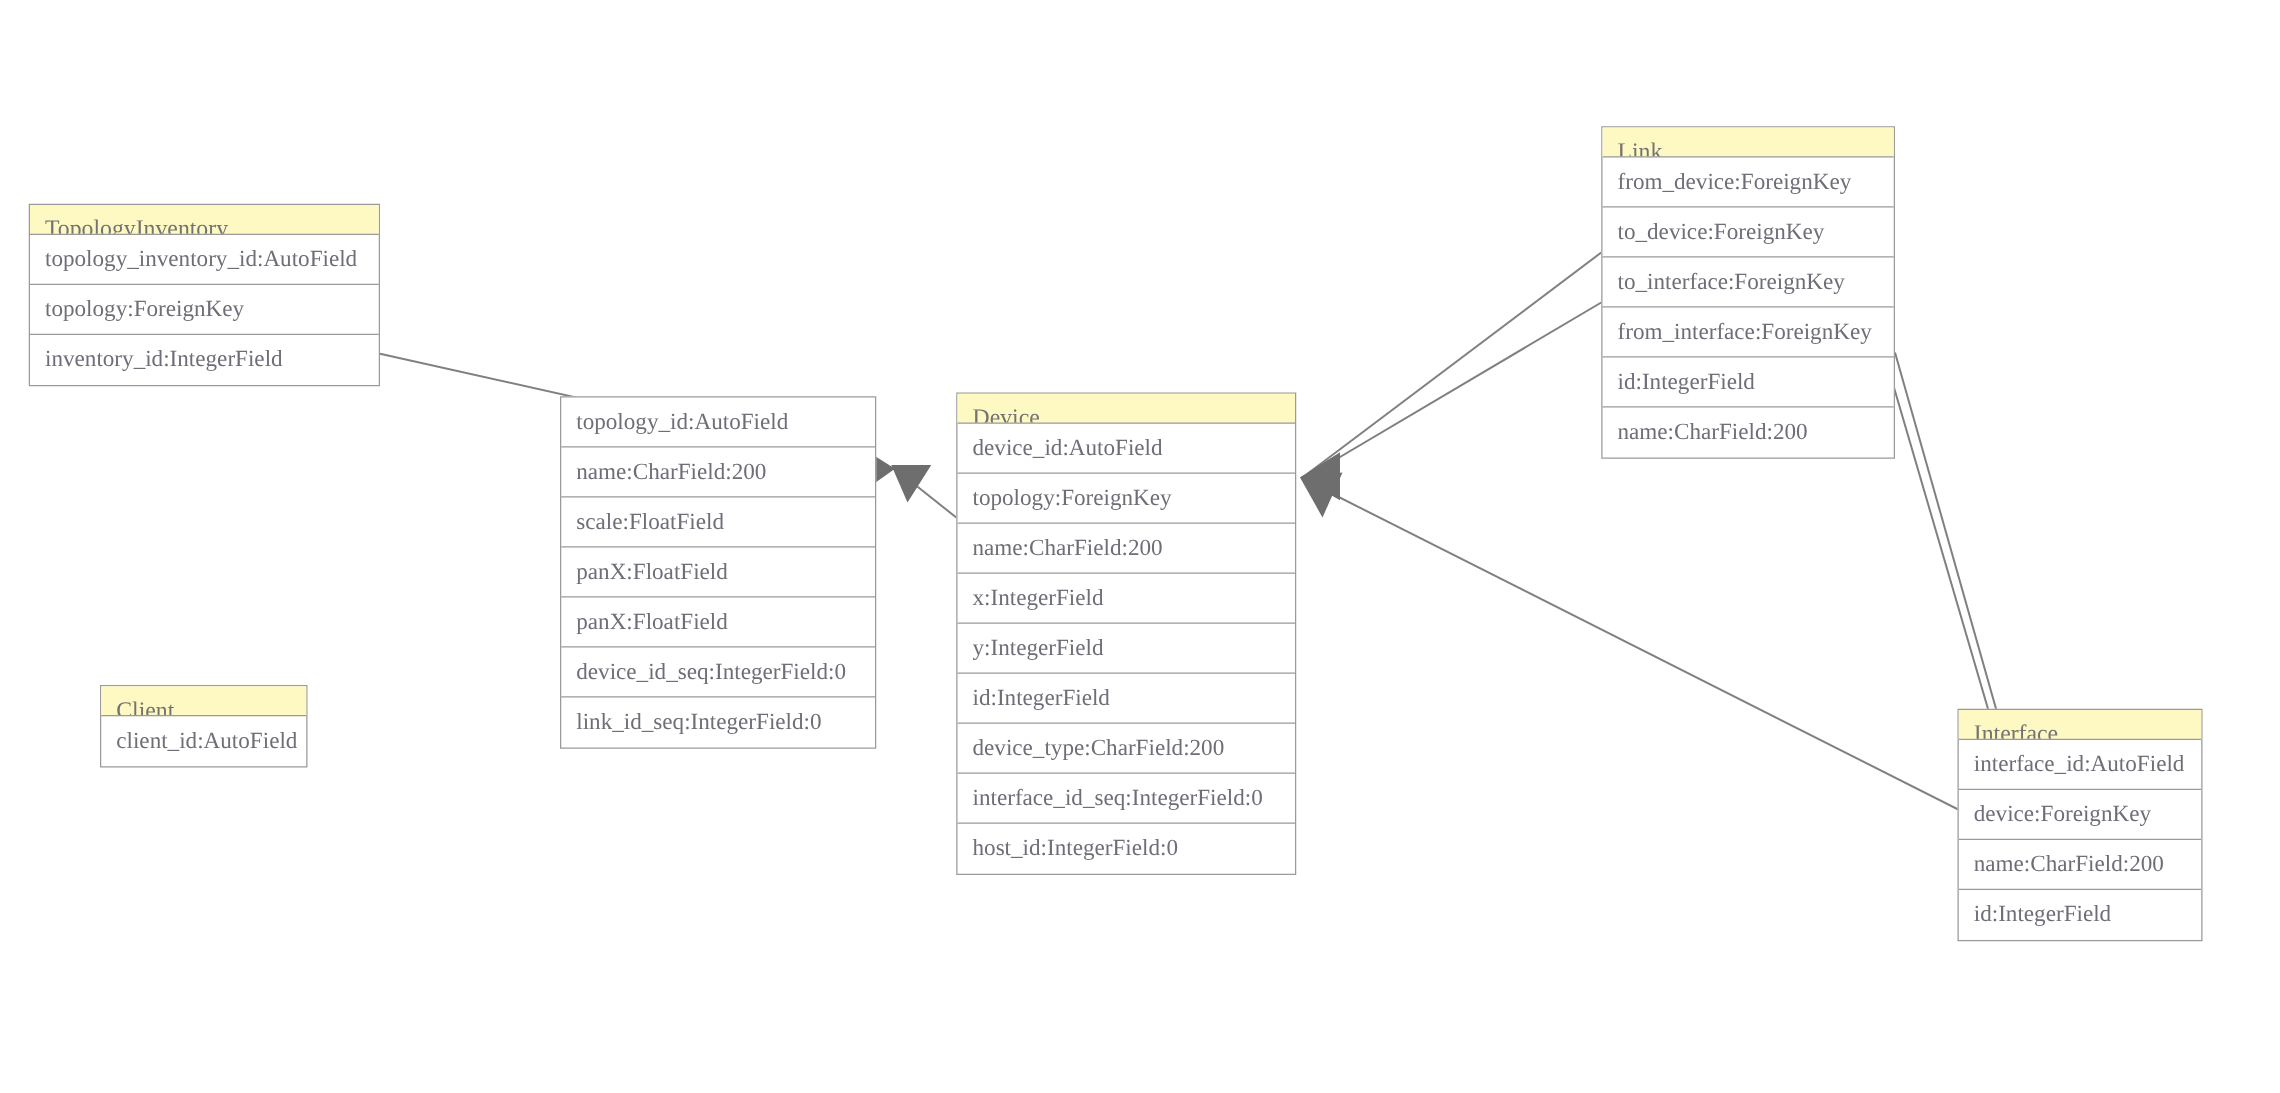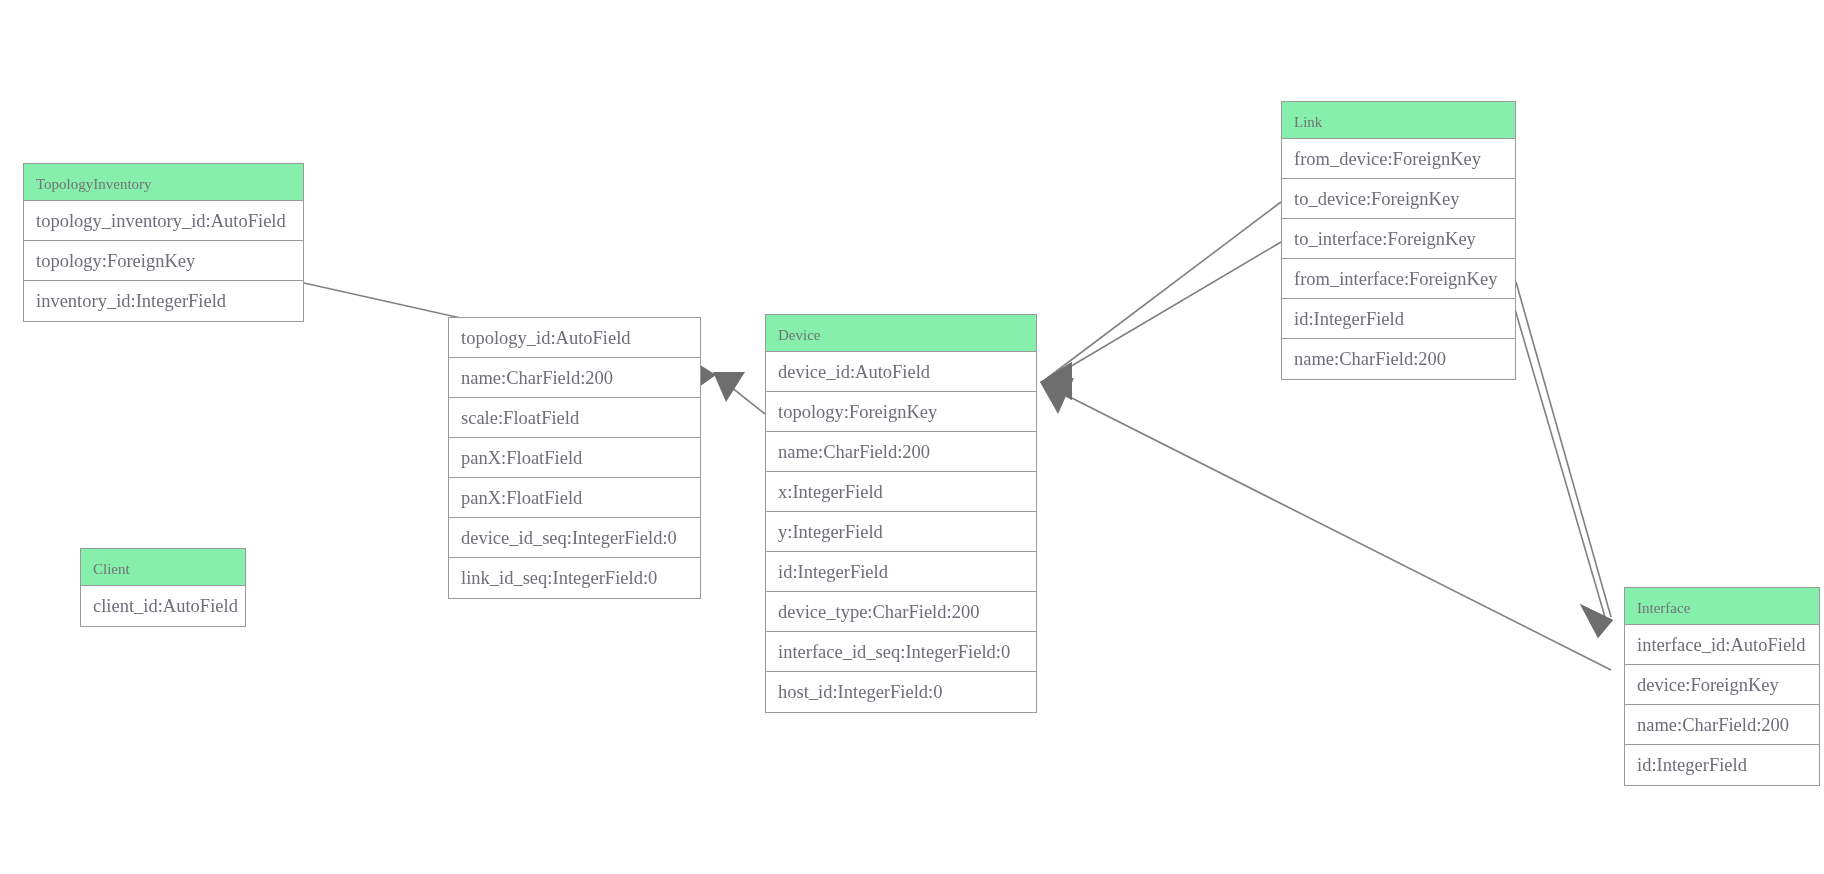--- a/index.html
+++ b/index.html
@@ -25,26 +25,26 @@
   }
   .entity {
     position: absolute;
     box-sizing: border-box;
     border: 1px solid #9a9a9a;
     background: #ffffff;
     z-index: 5;
   }
   .entity-header {
     box-sizing: border-box;
-    background: #86efac;
+    background: #fef9c3;
     border-bottom: 1px solid #9a9a9a;
     color: #737373;
-    font-size: 15px;
+    font-size: 19px;
     line-height: 40px;
-    height: 37px;
+    height: 24px;
     padding: 0 12px;
     white-space: nowrap;
     overflow: hidden;
   }
   .entity-fields {
     display: block;
   }
   .entity-field {
     box-sizing: border-box;
     height: 40px;
@@ -130,21 +130,21 @@
         <div class="entity-header">Link</div>
         <div class="entity-fields">
           <div class="entity-field">from_device:ForeignKey</div>
           <div class="entity-field">to_device:ForeignKey</div>
           <div class="entity-field">to_interface:ForeignKey</div>
           <div class="entity-field">from_interface:ForeignKey</div>
           <div class="entity-field">id:IntegerField</div>
           <div class="entity-field">name:CharField:200</div>
         </div>
       </div>
-      <div class="entity" style="left: 1624px; top: 567px; width: 196px; margin-top: 20px;">
+      <div class="entity" style="left: 1566px; top: 567px; width: 196px;">
         <div class="entity-header">Interface</div>
         <div class="entity-fields">
           <div class="entity-field">interface_id:AutoField</div>
           <div class="entity-field">device:ForeignKey</div>
           <div class="entity-field">name:CharField:200</div>
           <div class="entity-field">id:IntegerField</div>
         </div>
       </div>
     </div>
 

